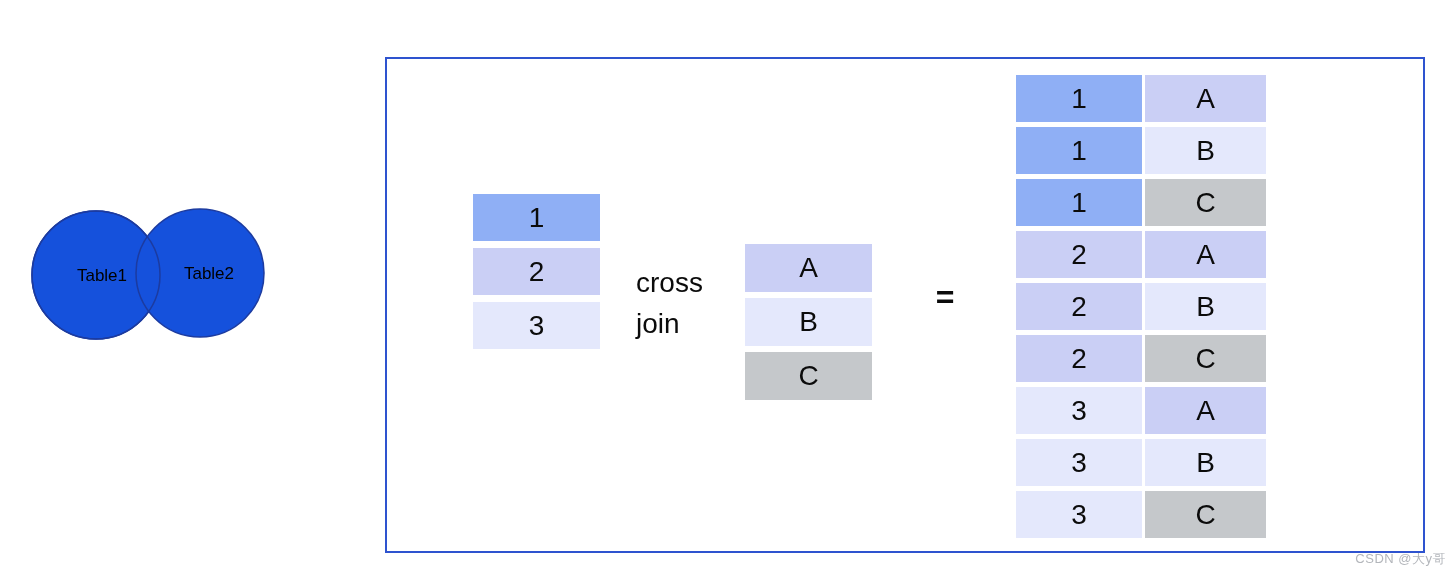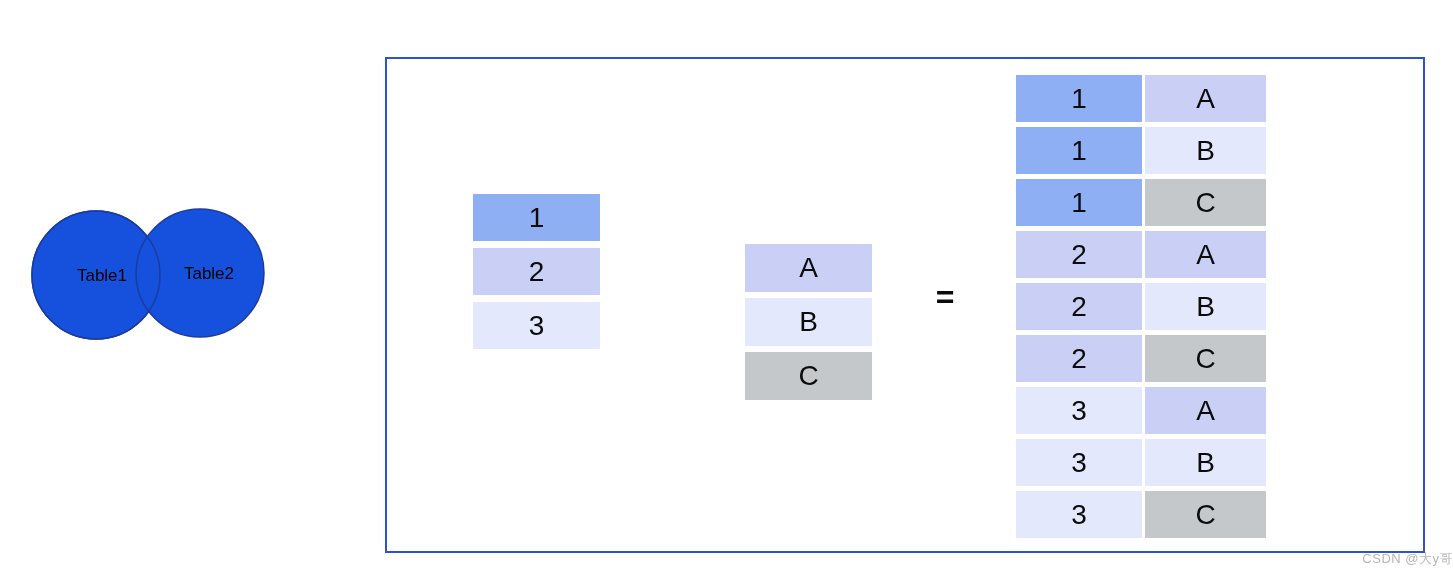--- a/index.html
+++ b/index.html
@@ -77,21 +77,21 @@
     top: 222px;
     width: 40px;
     text-align: center;
     font-size: 32px;
     font-weight: bold;
     color: #0b0b0b;
     line-height: 1;
   }
   #watermark {
     position: absolute;
-    right: 0;
+    right: 7px;
     top: 550px;
     font-size: 13px;
     color: #b3b6bb;
     z-index: 0;
     letter-spacing: 0.5px;
   }
 </style>
 </head>
 <body>
 
@@ -108,20 +108,22 @@
   <div id="watermark" style="color: rgb(179, 182, 187);">CSDN @大y哥</div>
 
   <div id="frame" style="border-color: rgb(46, 83, 207);">
 
     <div id="left-operand-table" class="op-table">
         <div class="cell" style="background: rgb(143, 175, 245);">1</div>
         <div class="cell" style="background: rgb(202, 207, 245);">2</div>
         <div class="cell" style="background: rgb(228, 232, 252);">3</div>
       </div>
 
+    <div id="operator-label">cross
+join</div>
 
     <div id="right-operand-table" class="op-table">
         <div class="cell" style="background: rgb(202, 207, 245);">A</div>
         <div class="cell" style="background: rgb(228, 232, 252);">B</div>
         <div class="cell" style="background: rgb(197, 200, 203);">C</div>
       </div>
 
     <div id="equals-sign">=</div>
 
     <div id="result-table">

